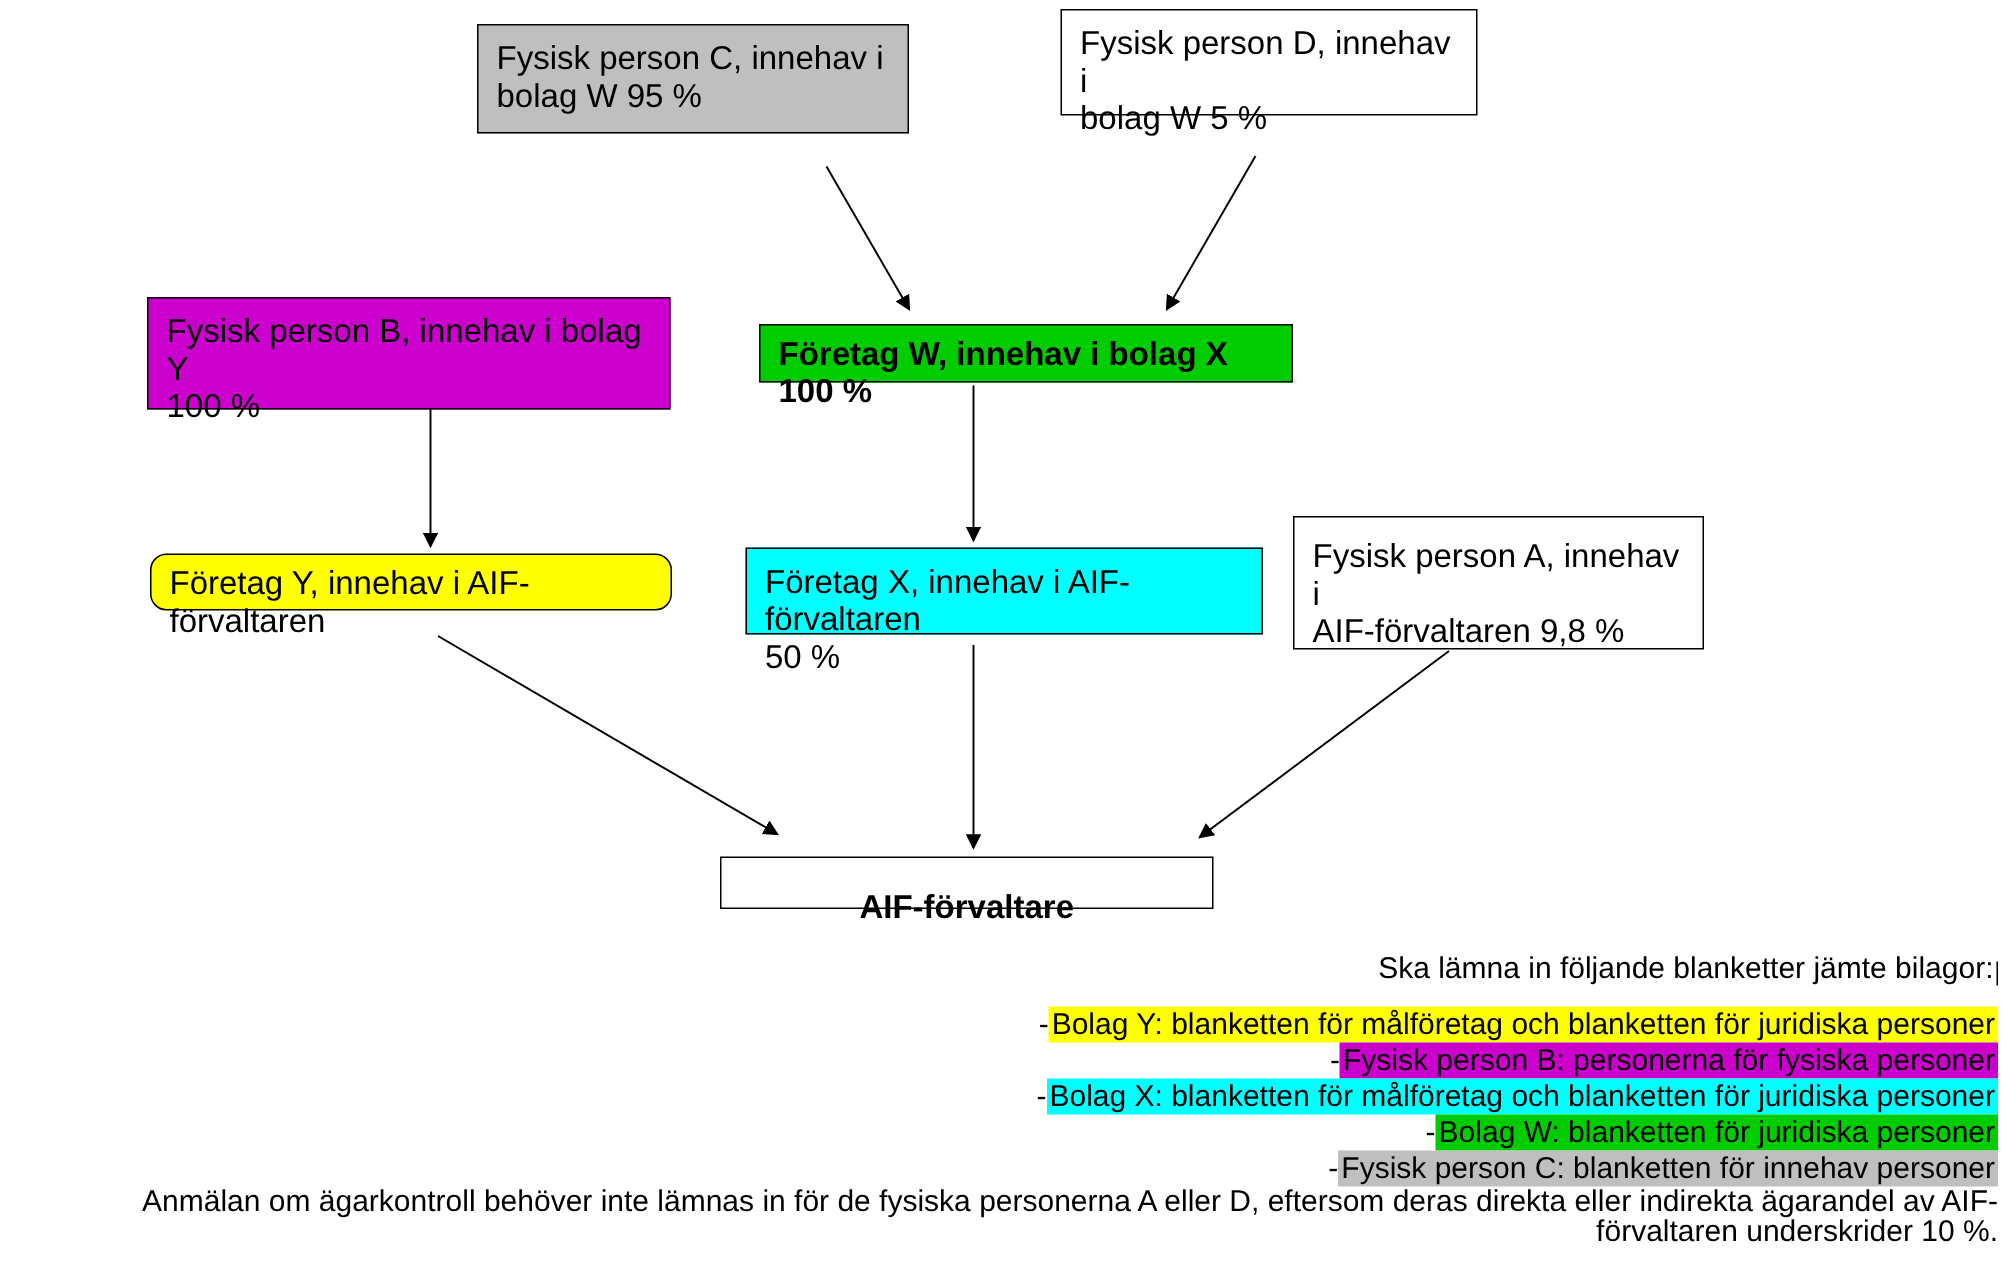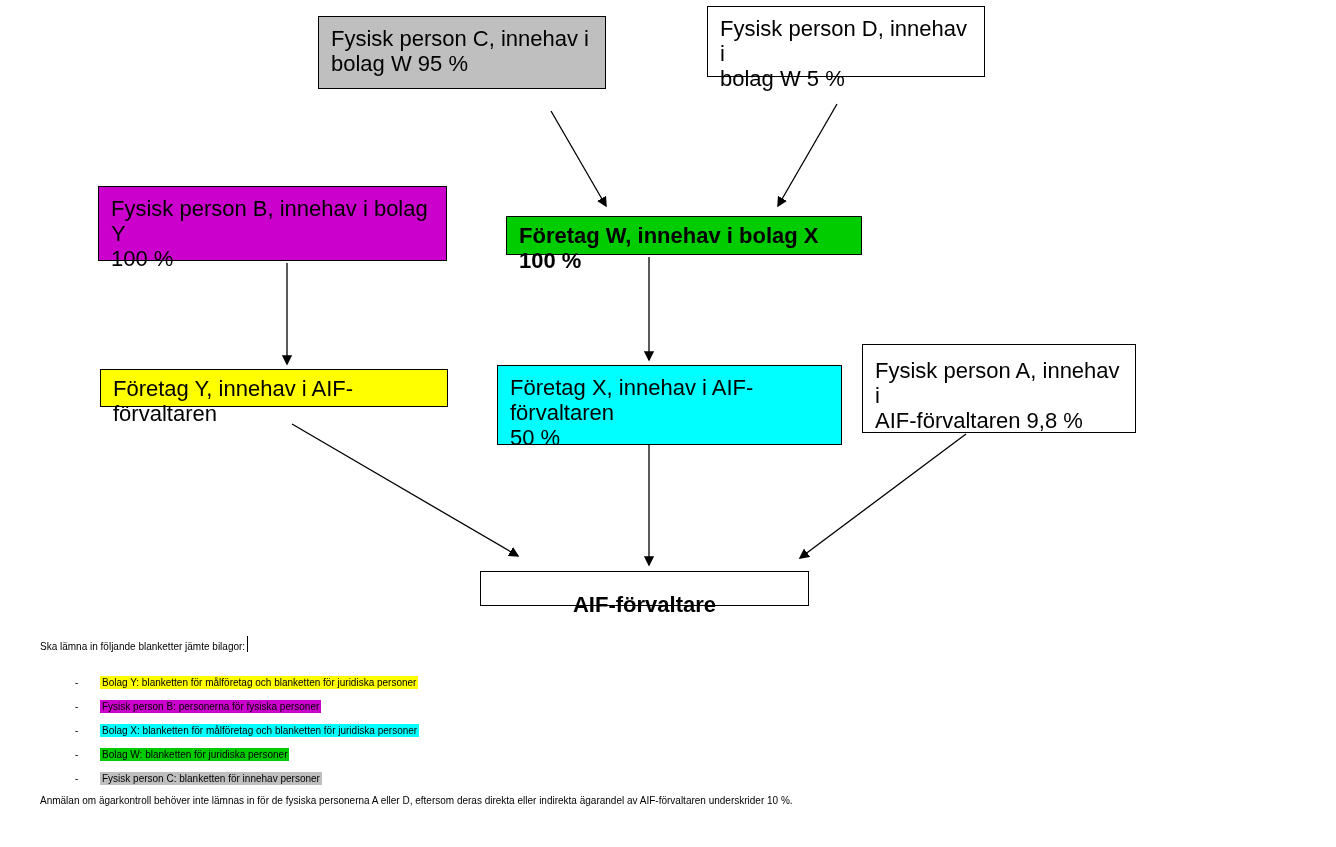--- a/index.html
+++ b/index.html
@@ -28,36 +28,37 @@
     box-sizing: border-box;
     border: 1px solid #000000;
     background: #ffffff;
     font-size: 22px;
     line-height: 25px;
     padding: 9px 12px 0 12px;
     white-space: pre-line;
   }
   .box-c   { left: 318px; top: 16px;  width: 288px; height: 73px; }
   .box-d   { left: 707px; top: 6px;  width: 278px; height: 71px; }
-  .box-b   { left: 98px;  top: 186px; width: 349px; height: 75px; }
+  .box-b   { left: 98px;  top: 198px; width: 349px; height: 75px; }
   .box-w   { left: 506px; top: 216px; width: 356px; height: 39px; padding-top: 6px; font-weight: bold; }
   .box-y   { left: 100px; top: 369px; width: 348px; height: 38px; padding-top: 6px; }
-  .box-x   { left: 497px; top: 365px; width: 345px; height: 80px; }
+  .box-x   { left: 497px; top: 365px; width: 345px; height: 58px; }
   .box-a   { left: 862px; top: 344px; width: 274px; height: 89px; padding-top: 13px; }
   .box-aif {
     left: 480px; top: 571px; width: 329px; height: 35px;
     text-align: center; font-weight: bold; padding: 16px;
     line-height: 33px;
   }
   .notes {
     position: absolute;
     left: 40px;
     top: 636px;
     width: 1292px;
-    font-size: 10px;
+    font-size: 20px;
+    text-align: right;
   }
   .notes-intro {
     line-height: 20px;
   }
   .caret {
     display: inline-block;
     width: 1px;
     height: 16px;
     background: #000000;
     margin-left: 2px;
@@ -107,21 +108,21 @@
 bolag W 95 %</div>
 
   <div class="box box-d" style="background-color: rgb(255, 255, 255);">Fysisk person D, innehav i
 bolag W 5 %</div>
 
   <div class="box box-b" style="background-color: rgb(204, 0, 204);">Fysisk person B, innehav i bolag Y
 100 %</div>
 
   <div class="box box-w" style="background-color: rgb(0, 204, 0);">Företag W, innehav i bolag X 100 %</div>
 
-  <div class="box box-y" style="background-color: rgb(255, 255, 0);">Företag Y, innehav i AIF-förvaltaren</div>
+  <div class="box box-y" style="background-color: rgb(255, 255, 0); border-radius: 11px;">Företag Y, innehav i AIF-förvaltaren</div>
 
   <div class="box box-x" style="background-color: rgb(0, 255, 255);">Företag X, innehav i AIF-förvaltaren
 50 %</div>
 
   <div class="box box-a" style="background-color: rgb(255, 255, 255);">Fysisk person A, innehav i
 AIF-förvaltaren 9,8 %</div>
 
   <div class="box box-aif" style="background-color: rgb(255, 255, 255);">AIF-förvaltare</div>
 
   <div class="notes">

